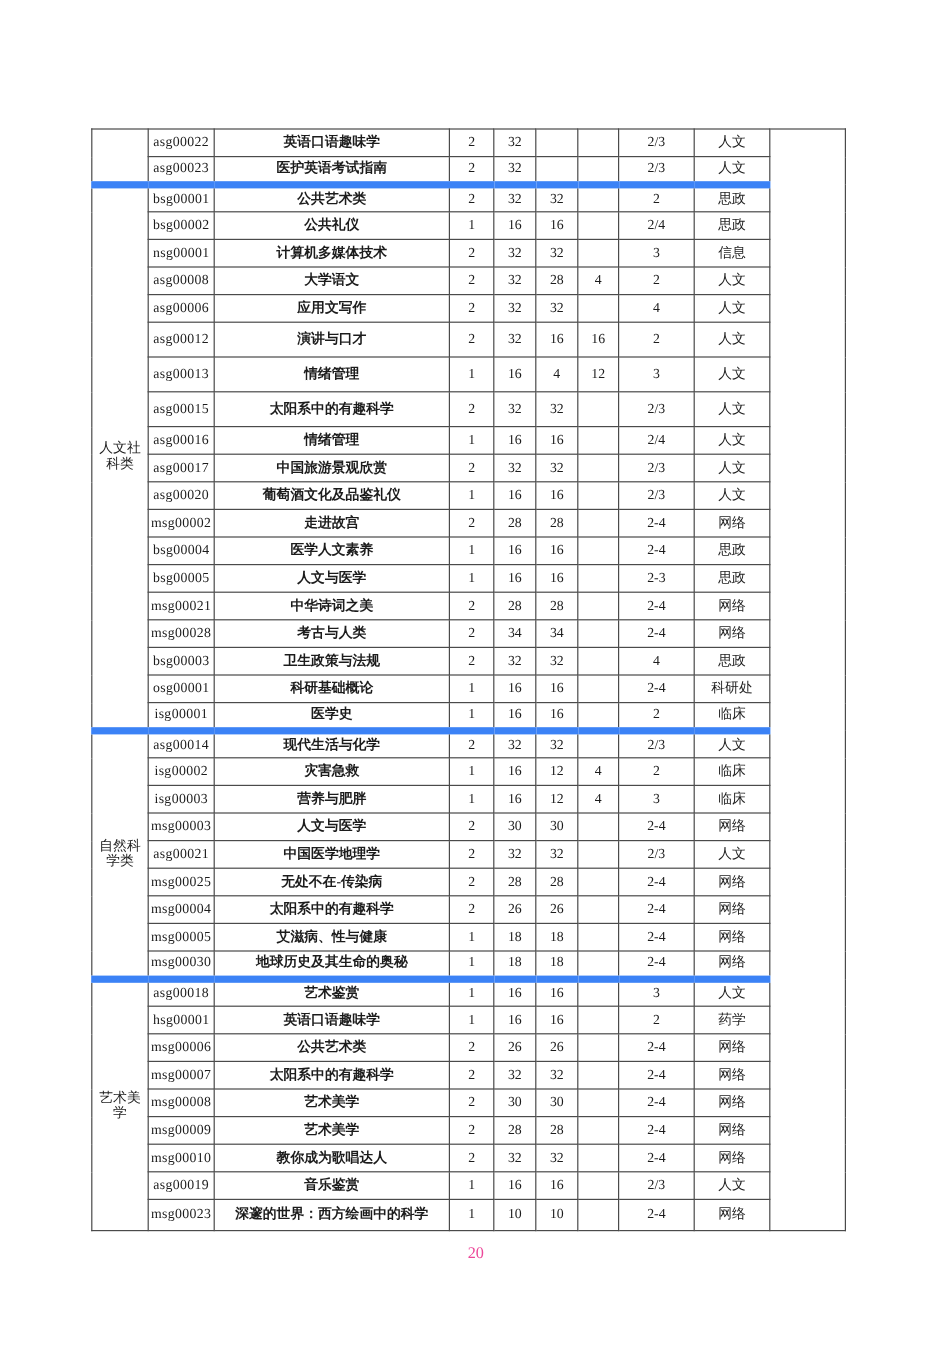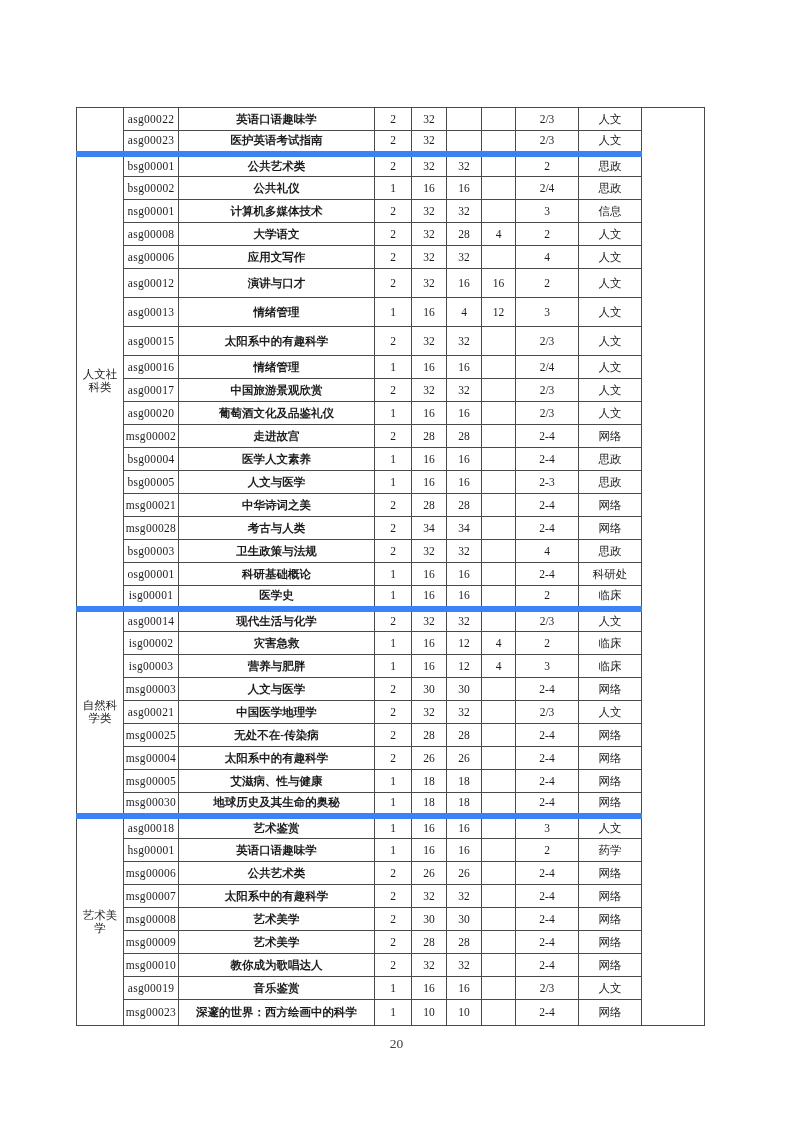--- a/index.html
+++ b/index.html
@@ -45,21 +45,21 @@
   }
   td.cell-code { font-size:11px; letter-spacing:0.3px; }
   td.cell-name { font-size:11.5px;font-weight:bold; }
   td.empty-col { background:#ffffff; }
   .page-number {
     position:absolute;
     left:0; width:100%;
     top:1036px;
     text-align:center;
     font-size:13.5px;
-    color:#404040;
+    color:#ec4899;
   }
 </style>
 </head>
 <body>
 
 <div class="page">
 
   <table class="course-table">
     <colgroup>
       <col style="width:47px">

